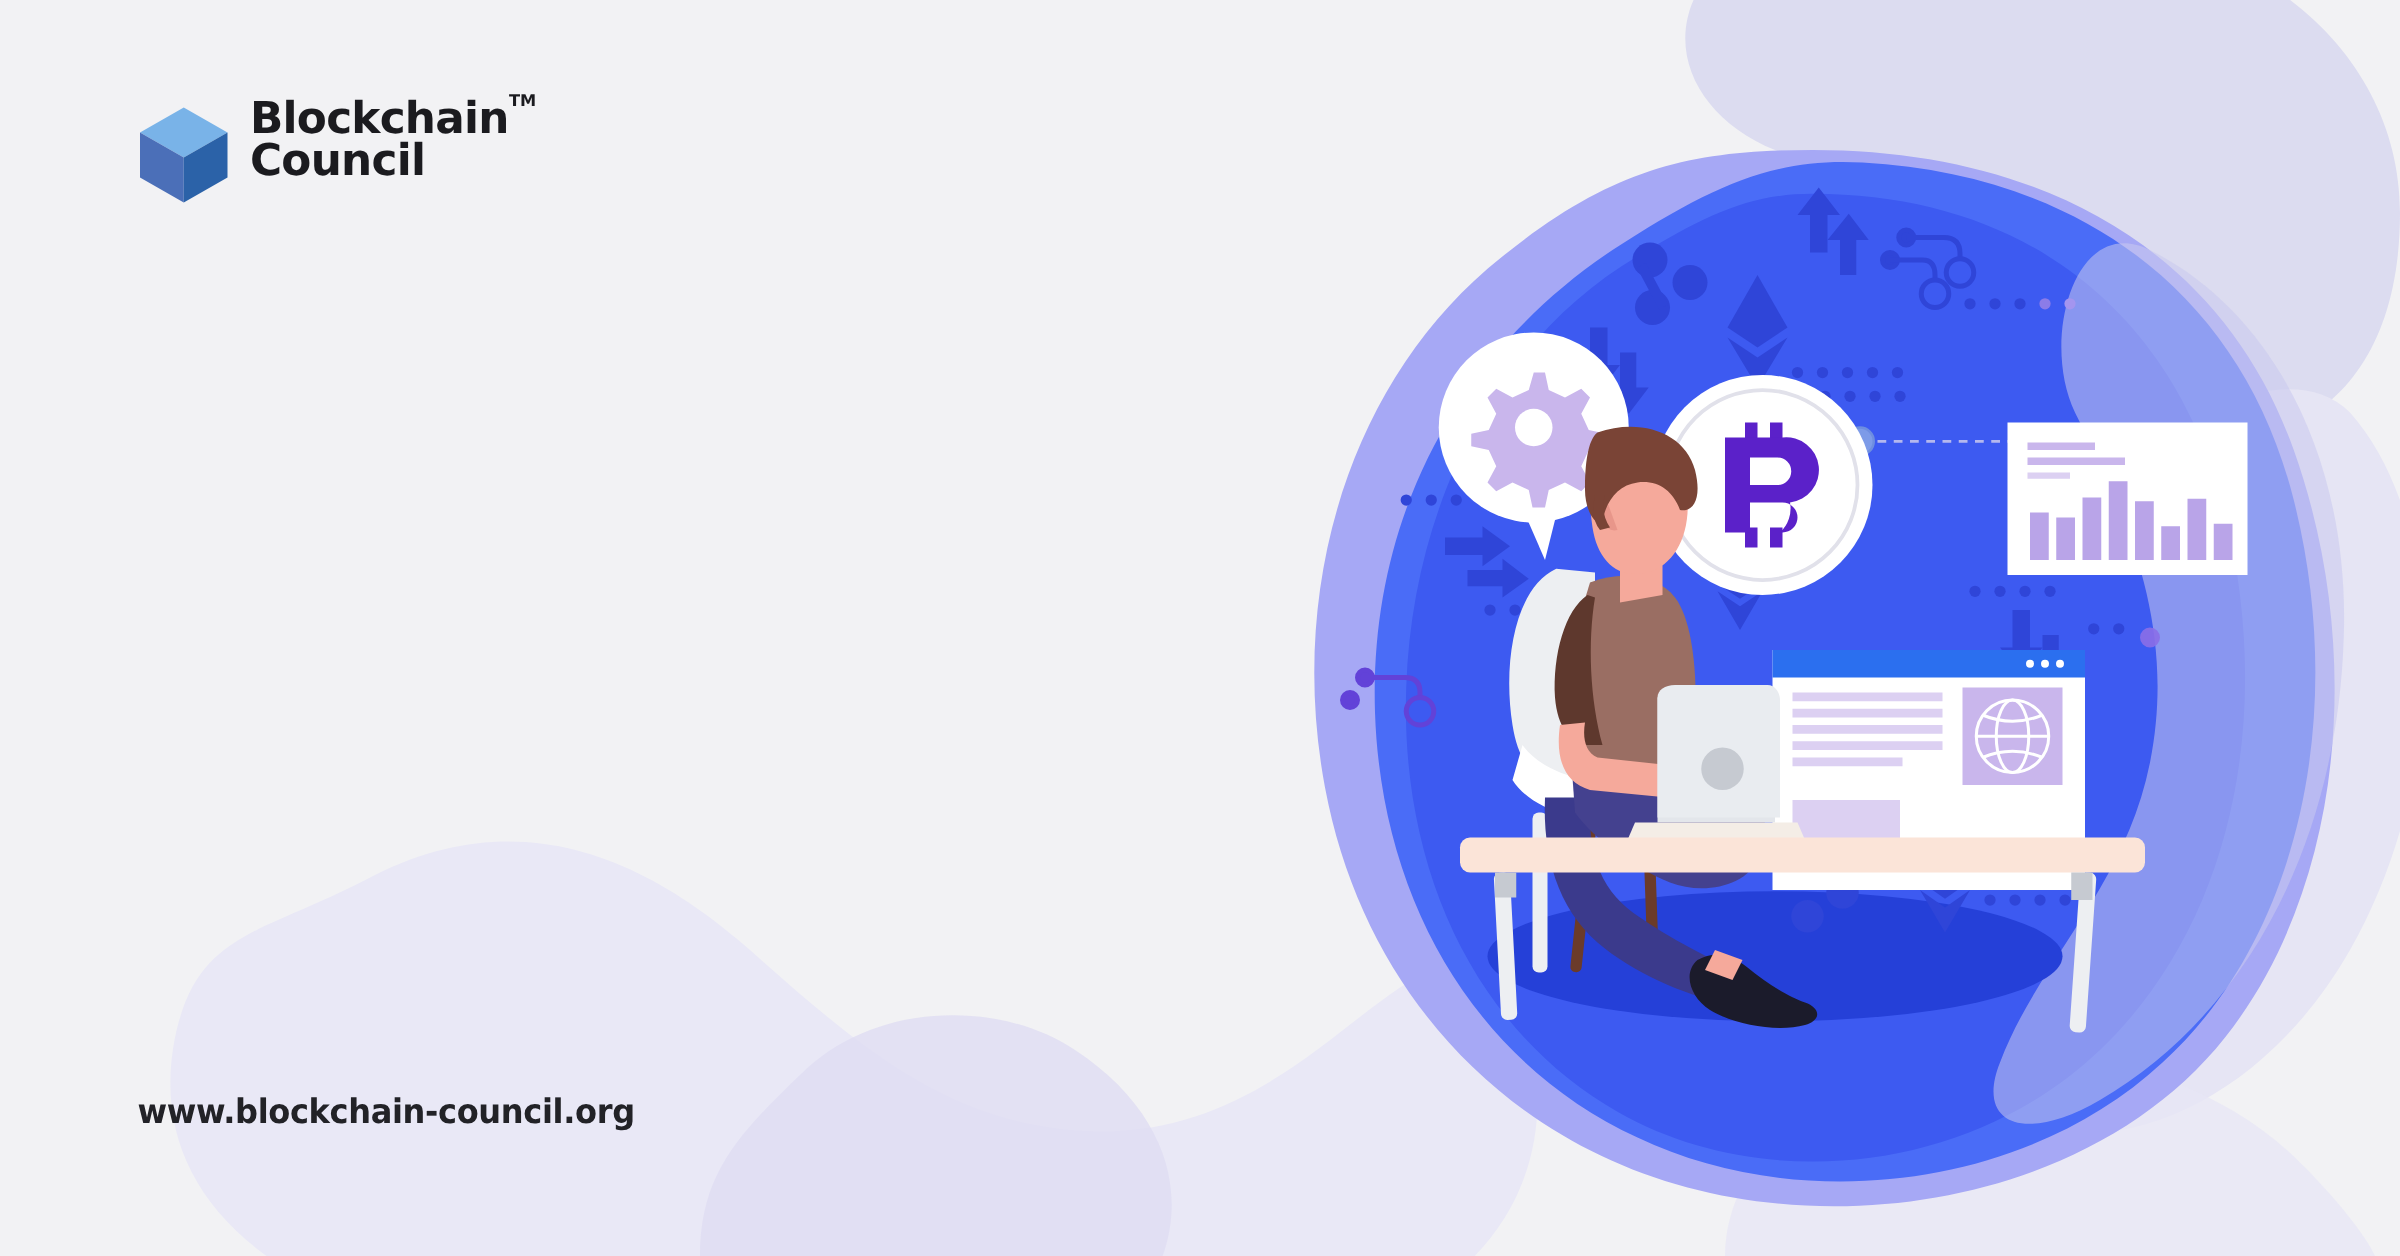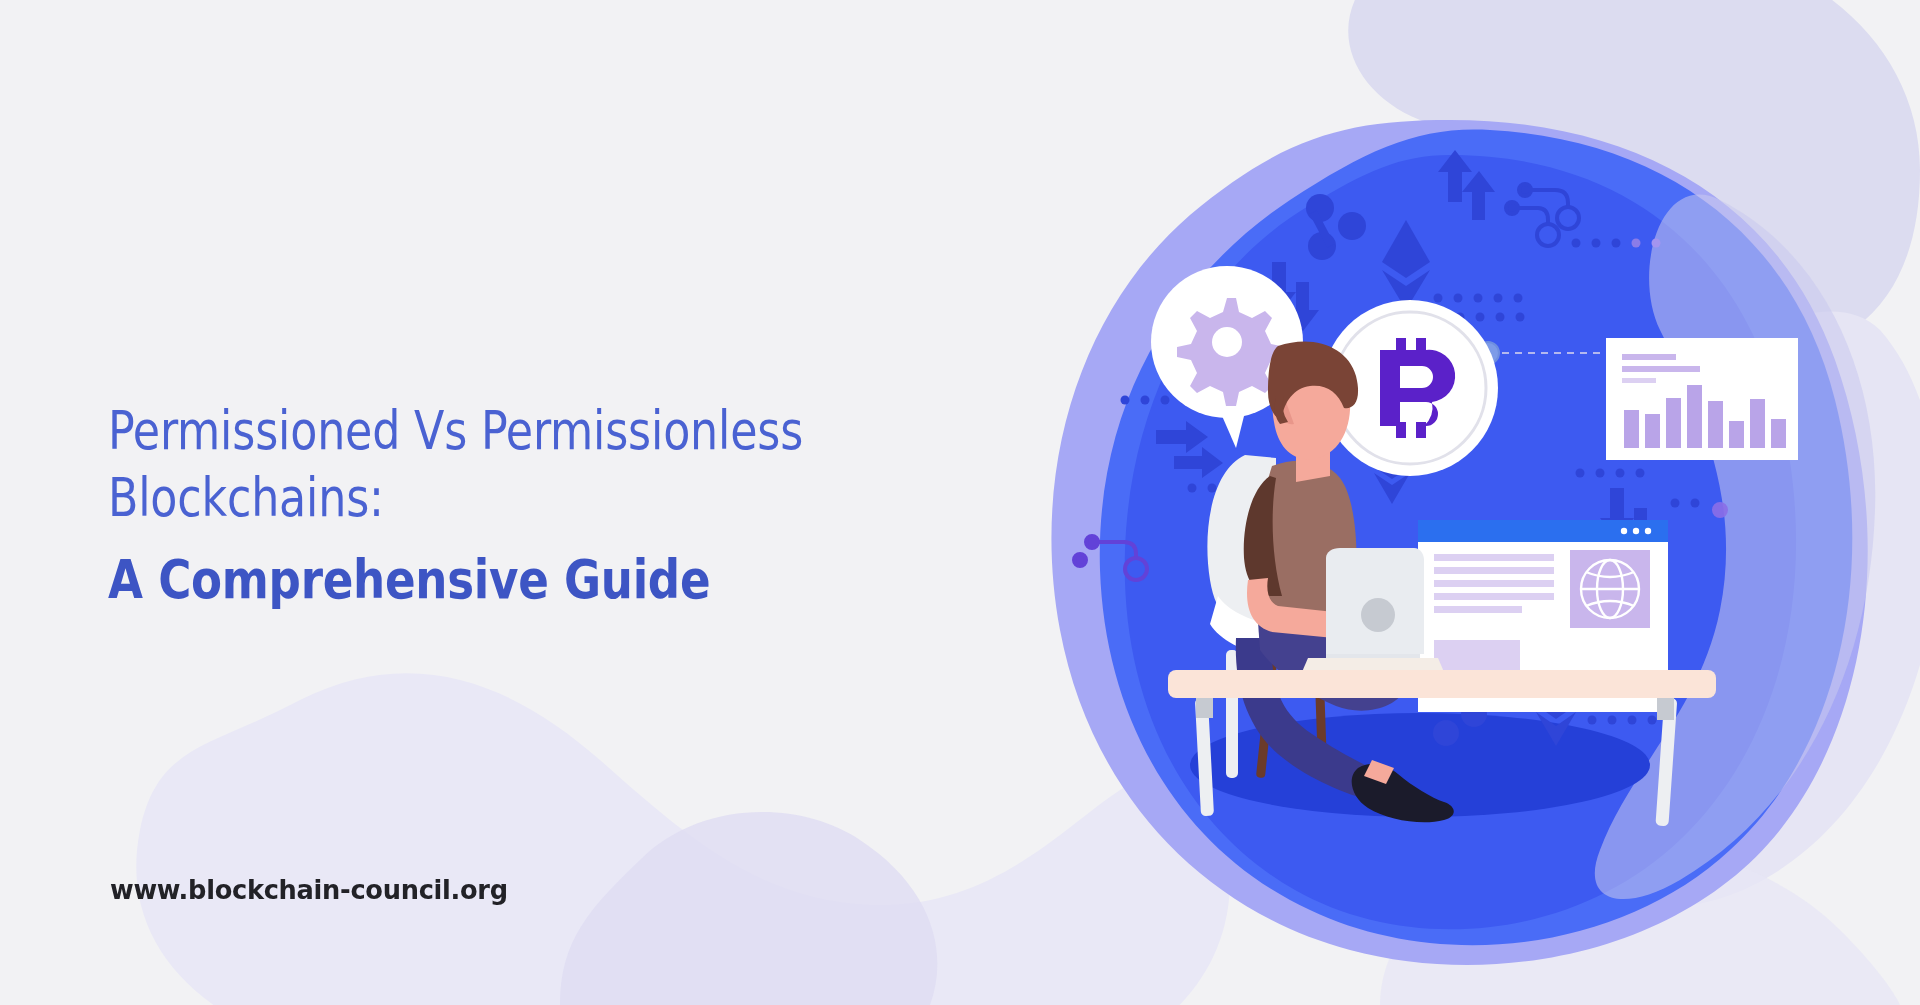--- a/index.html
+++ b/index.html
@@ -84,26 +84,33 @@
            C180 1014 120 930 140 830 C158 744 210 748 300 700 Z"></path>
 
       <path fill="#DEDCF2" opacity="0.8" d="M640 860 C700 800 800 800 860 840 C930 886 950 950 930 1005
            L560 1005 C560 940 590 908 640 860 Z"></path>
 
       <path fill="#E7E6F5" opacity="0.75" d="M1500 860 C1620 820 1760 850 1840 930 C1890 980 1900 1005 1900 1005
            L1380 1005 C1380 950 1420 890 1500 860 Z"></path>
     </svg>
   </div>
 
-
-  <div class="headline">
-    <div class="hl-light">Permissioned Vs Permissionless</div>
-    <div class="hl-light">Blockchains:</div>
-    <div class="hl-bold">A Comprehensive Guide</div>
+  <div class="logo-wrap">
+    <svg class="logo-cube" viewBox="0 0 74 80">
+      <polygon points="37,2 72,22 37,42 2,22" fill="#79B3E8"></polygon>
+      <polygon points="2,22 37,42 37,78 2,58" fill="#4B6FB8"></polygon>
+      <polygon points="72,22 72,58 37,78 37,42" fill="#2B62A8"></polygon>
+    </svg>
+    <div class="logo-text">
+      <div class="logo-line">Blockchain</div>
+      <div class="logo-line">Council</div>
+      <span class="logo-tm">TM</span>
+    </div>
   </div>
+
 
   <div class="site-url">www.blockchain-council.org</div>
 
   <div class="illus">
     <svg width="900" height="895" viewBox="0 0 900 895" xmlns="http://www.w3.org/2000/svg">
 
       <path fill="#A6A8F5" d="M430 10 C620 10 760 95 815 250 C872 410 855 600 760 720
            C665 840 480 880 330 840 C180 800 70 680 40 520
            C10 360 60 200 170 105 C265 25 330 10 430 10 Z"></path>
 

